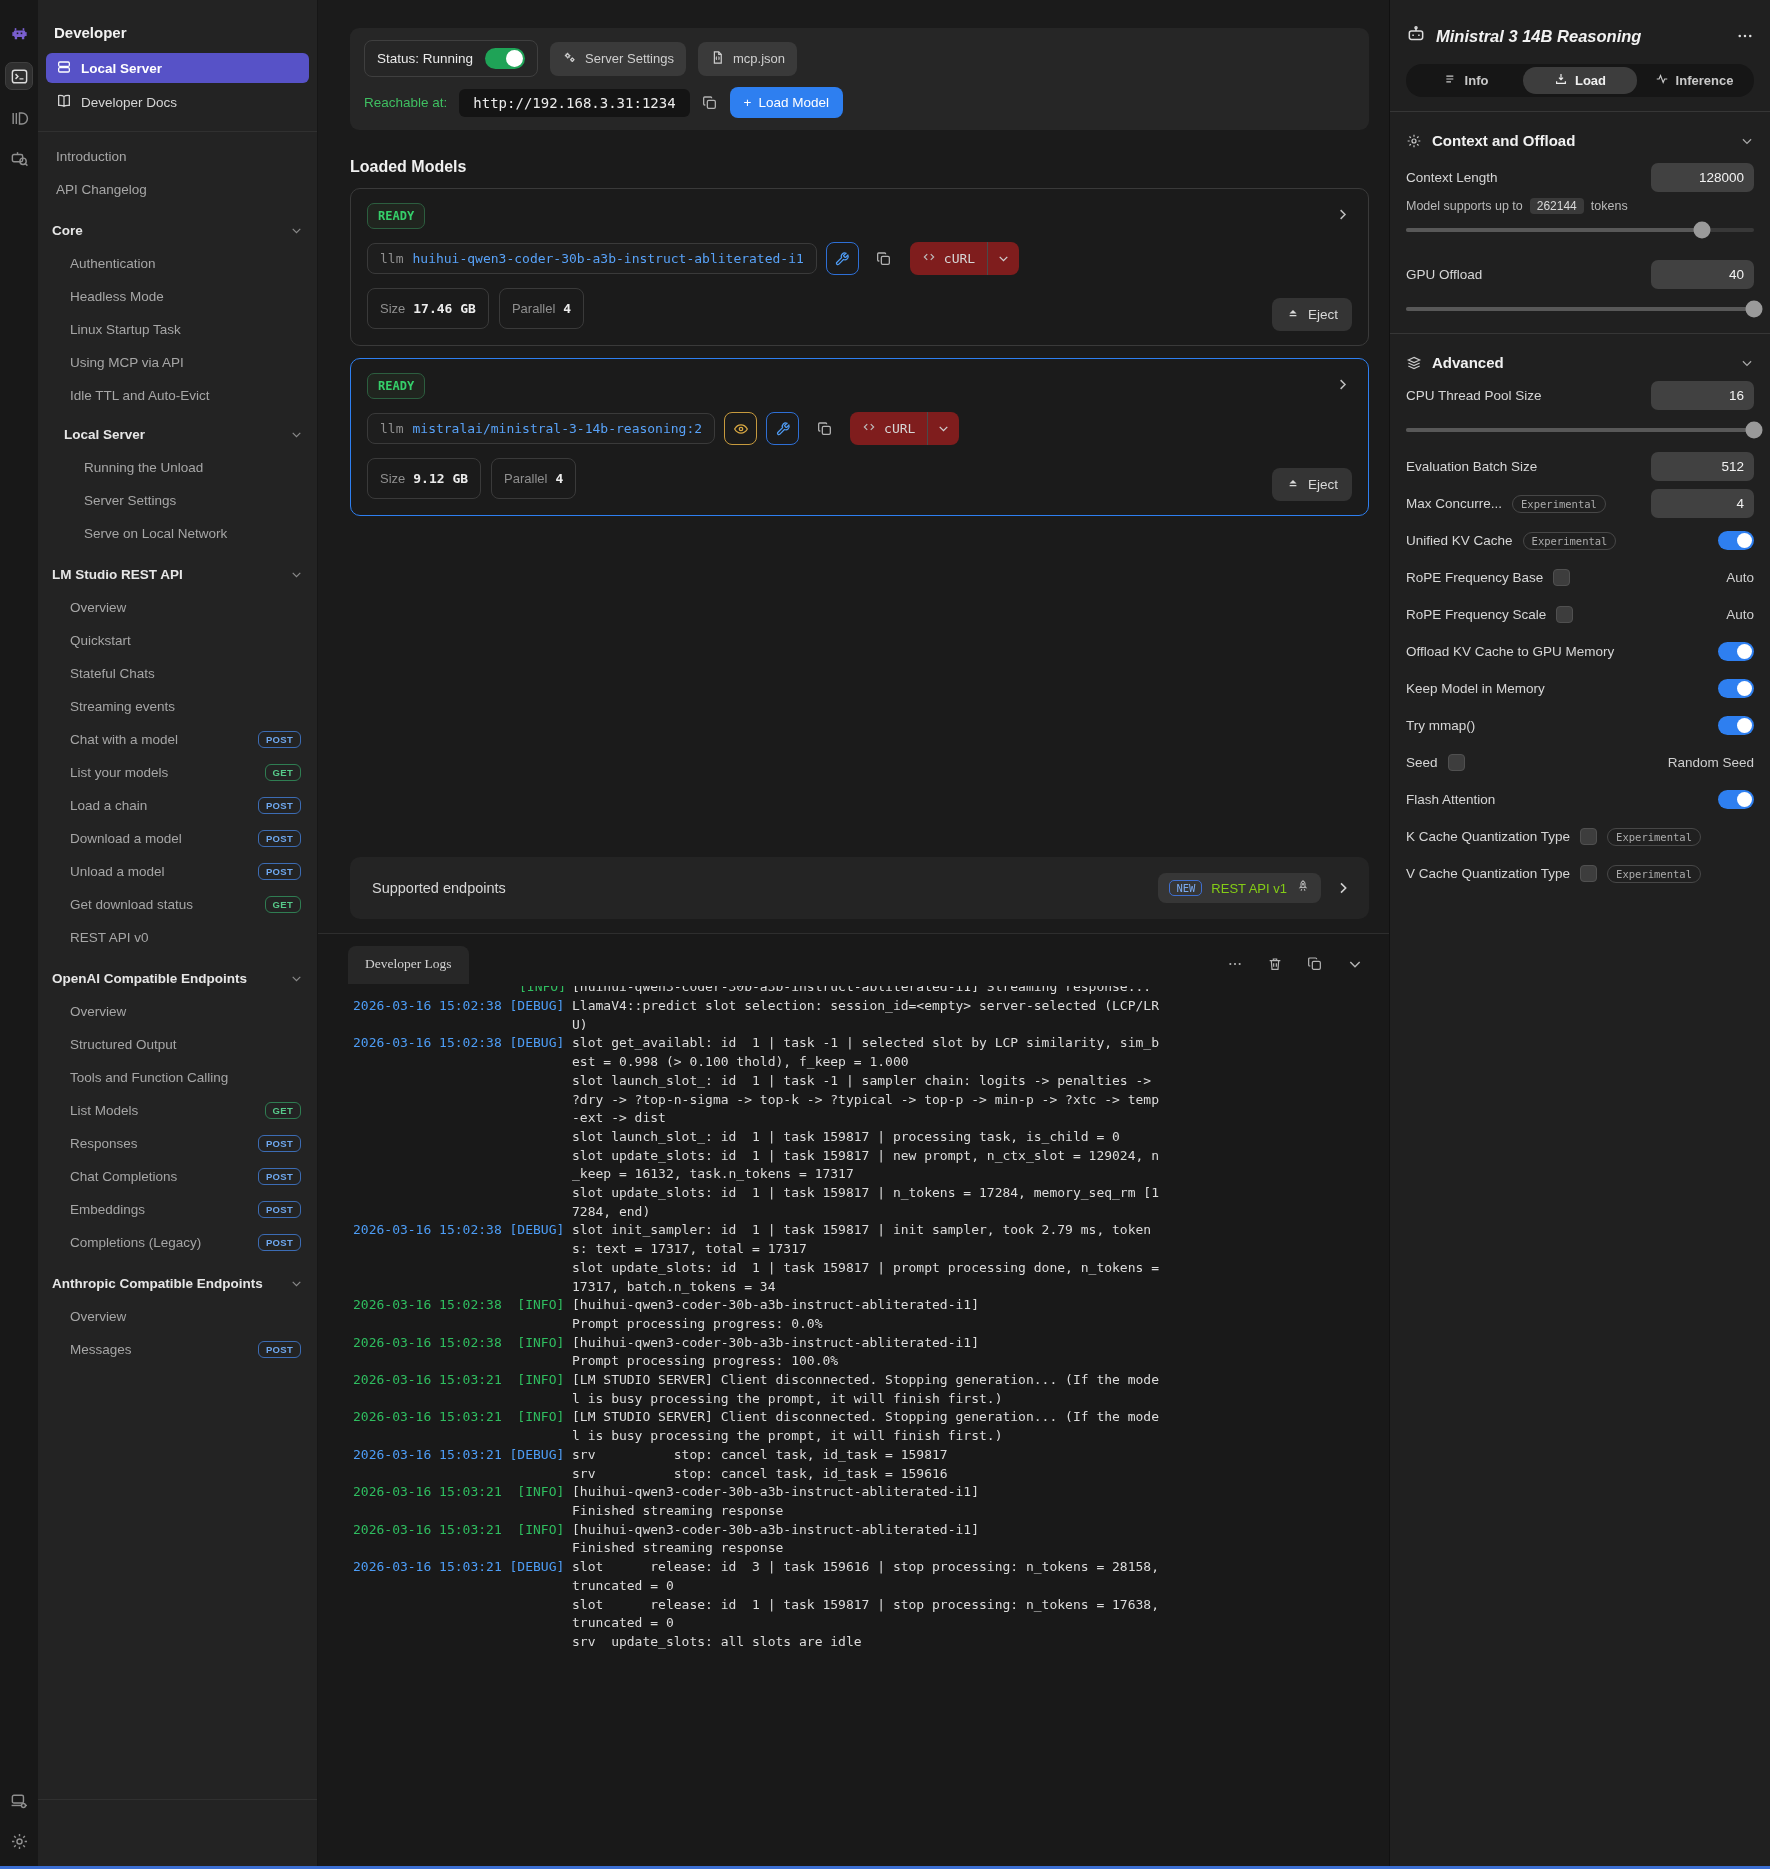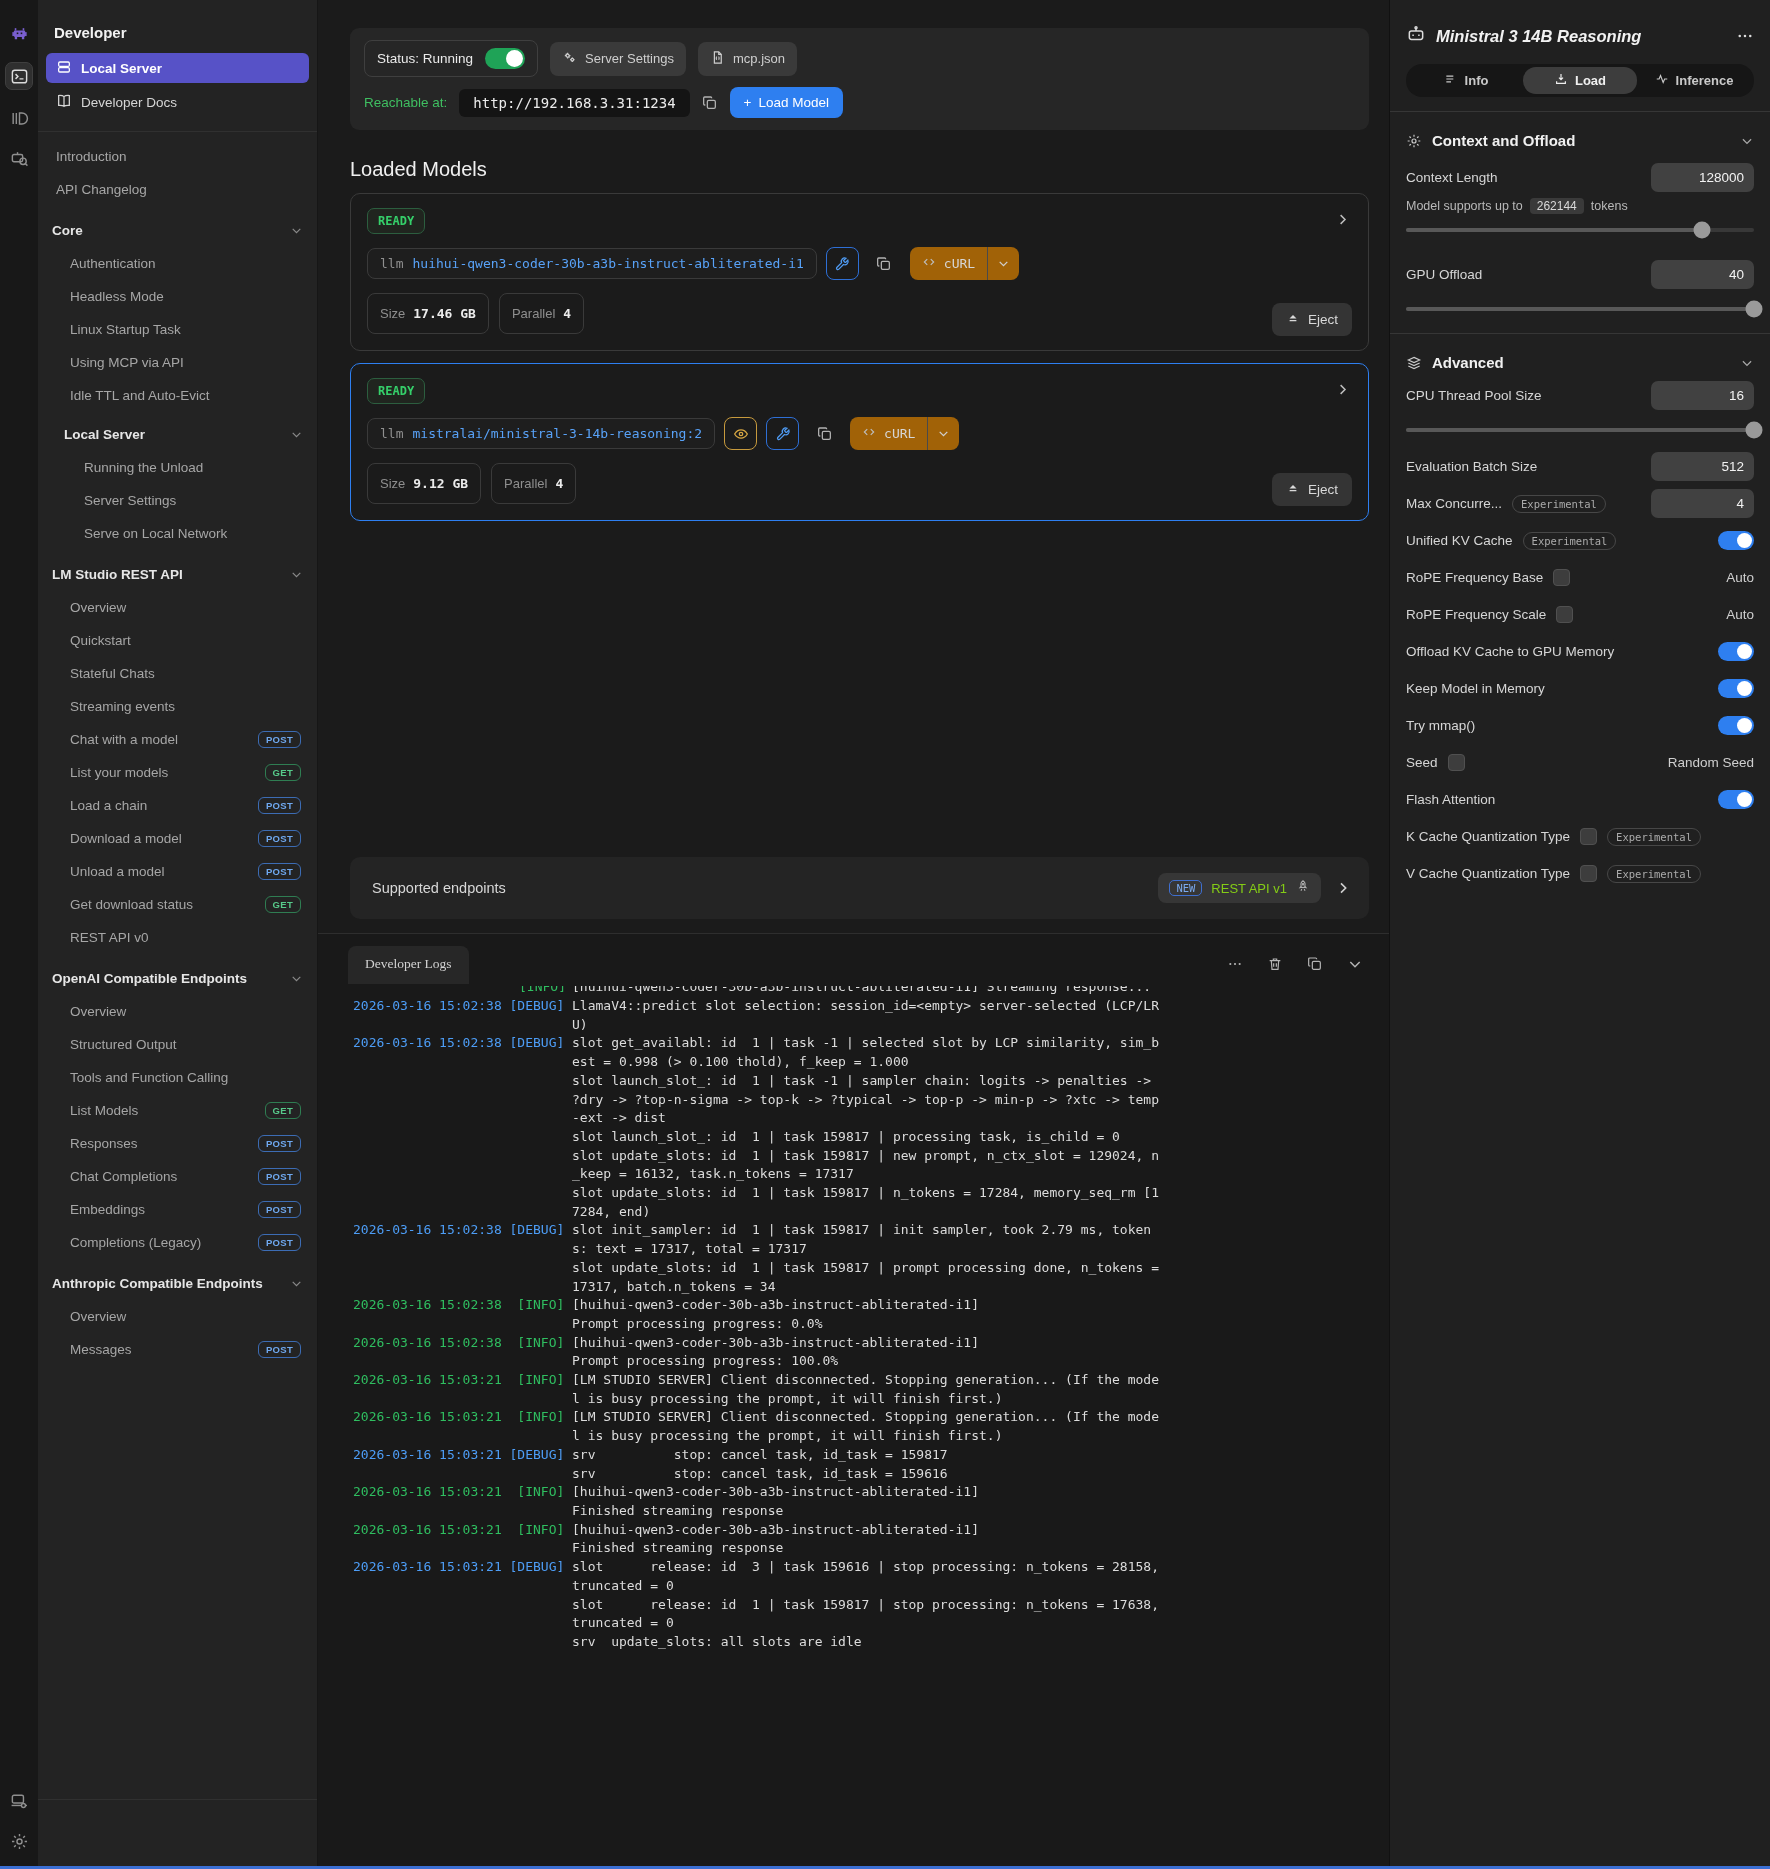--- a/index.html
+++ b/index.html
@@ -55,40 +55,40 @@
   .tb-btn { display:flex; align-items:center; gap:8px; background:#3a3a3a; border-radius:8px; padding:8px 12px;
     font-size:13px; color:#cfcfcf; cursor:pointer; border:none; }
   .tb-btn svg { width:15px; height:15px; }
   .reach-label { color:#3fbf61; font-size:13.5px; }
   .url-box { background:#141414; border-radius:6px; padding:6px 14px; font-size:14px; color:#ececec; }
   .copy-ic { color:#b3b3b3; cursor:pointer; display:flex; }
   .copy-ic svg { width:16px; height:16px; }
   .load-model-btn { display:flex; align-items:center; gap:7px; background:#2e7ff0; color:#fff; border:none;
     border-radius:8px; padding:8px 14px; font-size:13.5px; cursor:pointer; }
 
-  .section-heading { font-size:20px; font-weight:400; color:#f0f0f0; margin:28px 20px 0 32px; }
+  .section-heading { font-size:16px; font-weight:700; color:#f0f0f0; margin:28px 20px 0 32px; }
 
   .model-card { position:relative; border:1px solid #3a3a3a; border-radius:10px; margin:12px 20px 0 32px; padding:14px 16px 16px 16px; }
   .model-card.selected { border-color:#2e7ff0; }
   .ready-badge { display:inline-block; border:1px solid #2c5e3f; color:#35d06a; font-family:"DejaVu Sans Mono",monospace;
     font-size:12px; font-weight:700; padding:5px 10px; border-radius:7px; background:#20251f; }
   .card-chev { position:absolute; right:18px; top:18px; color:#bdbdbd; display:flex; cursor:pointer; }
   .card-chev svg { width:15px; height:15px; }
   .model-row { display:flex; align-items:center; gap:9px; margin-top:13px; }
   .model-pill { display:flex; align-items:center; gap:9px; border:1px solid #3a3a3a; background:#1e1e1e; border-radius:8px;
     padding:7px 12px; font-family:"DejaVu Sans Mono",monospace; font-size:13px; }
   .model-prefix { color:#8f8f8f; }
   .model-name { color:#58a2f8; }
   .icon-btn { width:33px; height:33px; border-radius:8px; display:flex; align-items:center; justify-content:center;
     cursor:pointer; border:1px solid transparent; background:transparent; }
   .icon-btn svg { width:16px; height:16px; }
   .icon-btn.wrench { border-color:#2e6fd6; color:#4f9cf5; }
   .icon-btn.eye { border-color:#c79a3d; color:#d9a843; }
   .icon-btn.plain { color:#b3b3b3; }
-  .curl-btn { display:flex; align-items:stretch; background:#a16207; border-radius:8px; overflow:hidden; cursor:pointer; }
+  .curl-btn { display:flex; align-items:stretch; background:#7f1d1d; border-radius:8px; overflow:hidden; cursor:pointer; }
   .curl-main { display:flex; align-items:center; gap:8px; padding:0 12px; color:#d6d6d6;
     font-family:"DejaVu Sans Mono",monospace; font-size:13px; height:33px; }
   .curl-main svg { width:14px; height:14px; color:#bdbdbd; }
   .curl-split { width:1px; background:#4a4a4a; }
   .curl-chev { display:flex; align-items:center; padding:0 9px; color:#cfcfcf; }
   .curl-chev svg { width:13px; height:13px; }
   .chip-row { display:flex; gap:10px; margin-top:13px; align-items:center; }
   .chip { display:flex; gap:8px; align-items:center; border:1px solid #3a3a3a; border-radius:8px; padding:12px 12px; font-size:13px; }
   .chip .k { color:#8f8f8f; }
   .chip .v { color:#ececec; font-weight:700; font-family:"DejaVu Sans Mono",monospace; }

